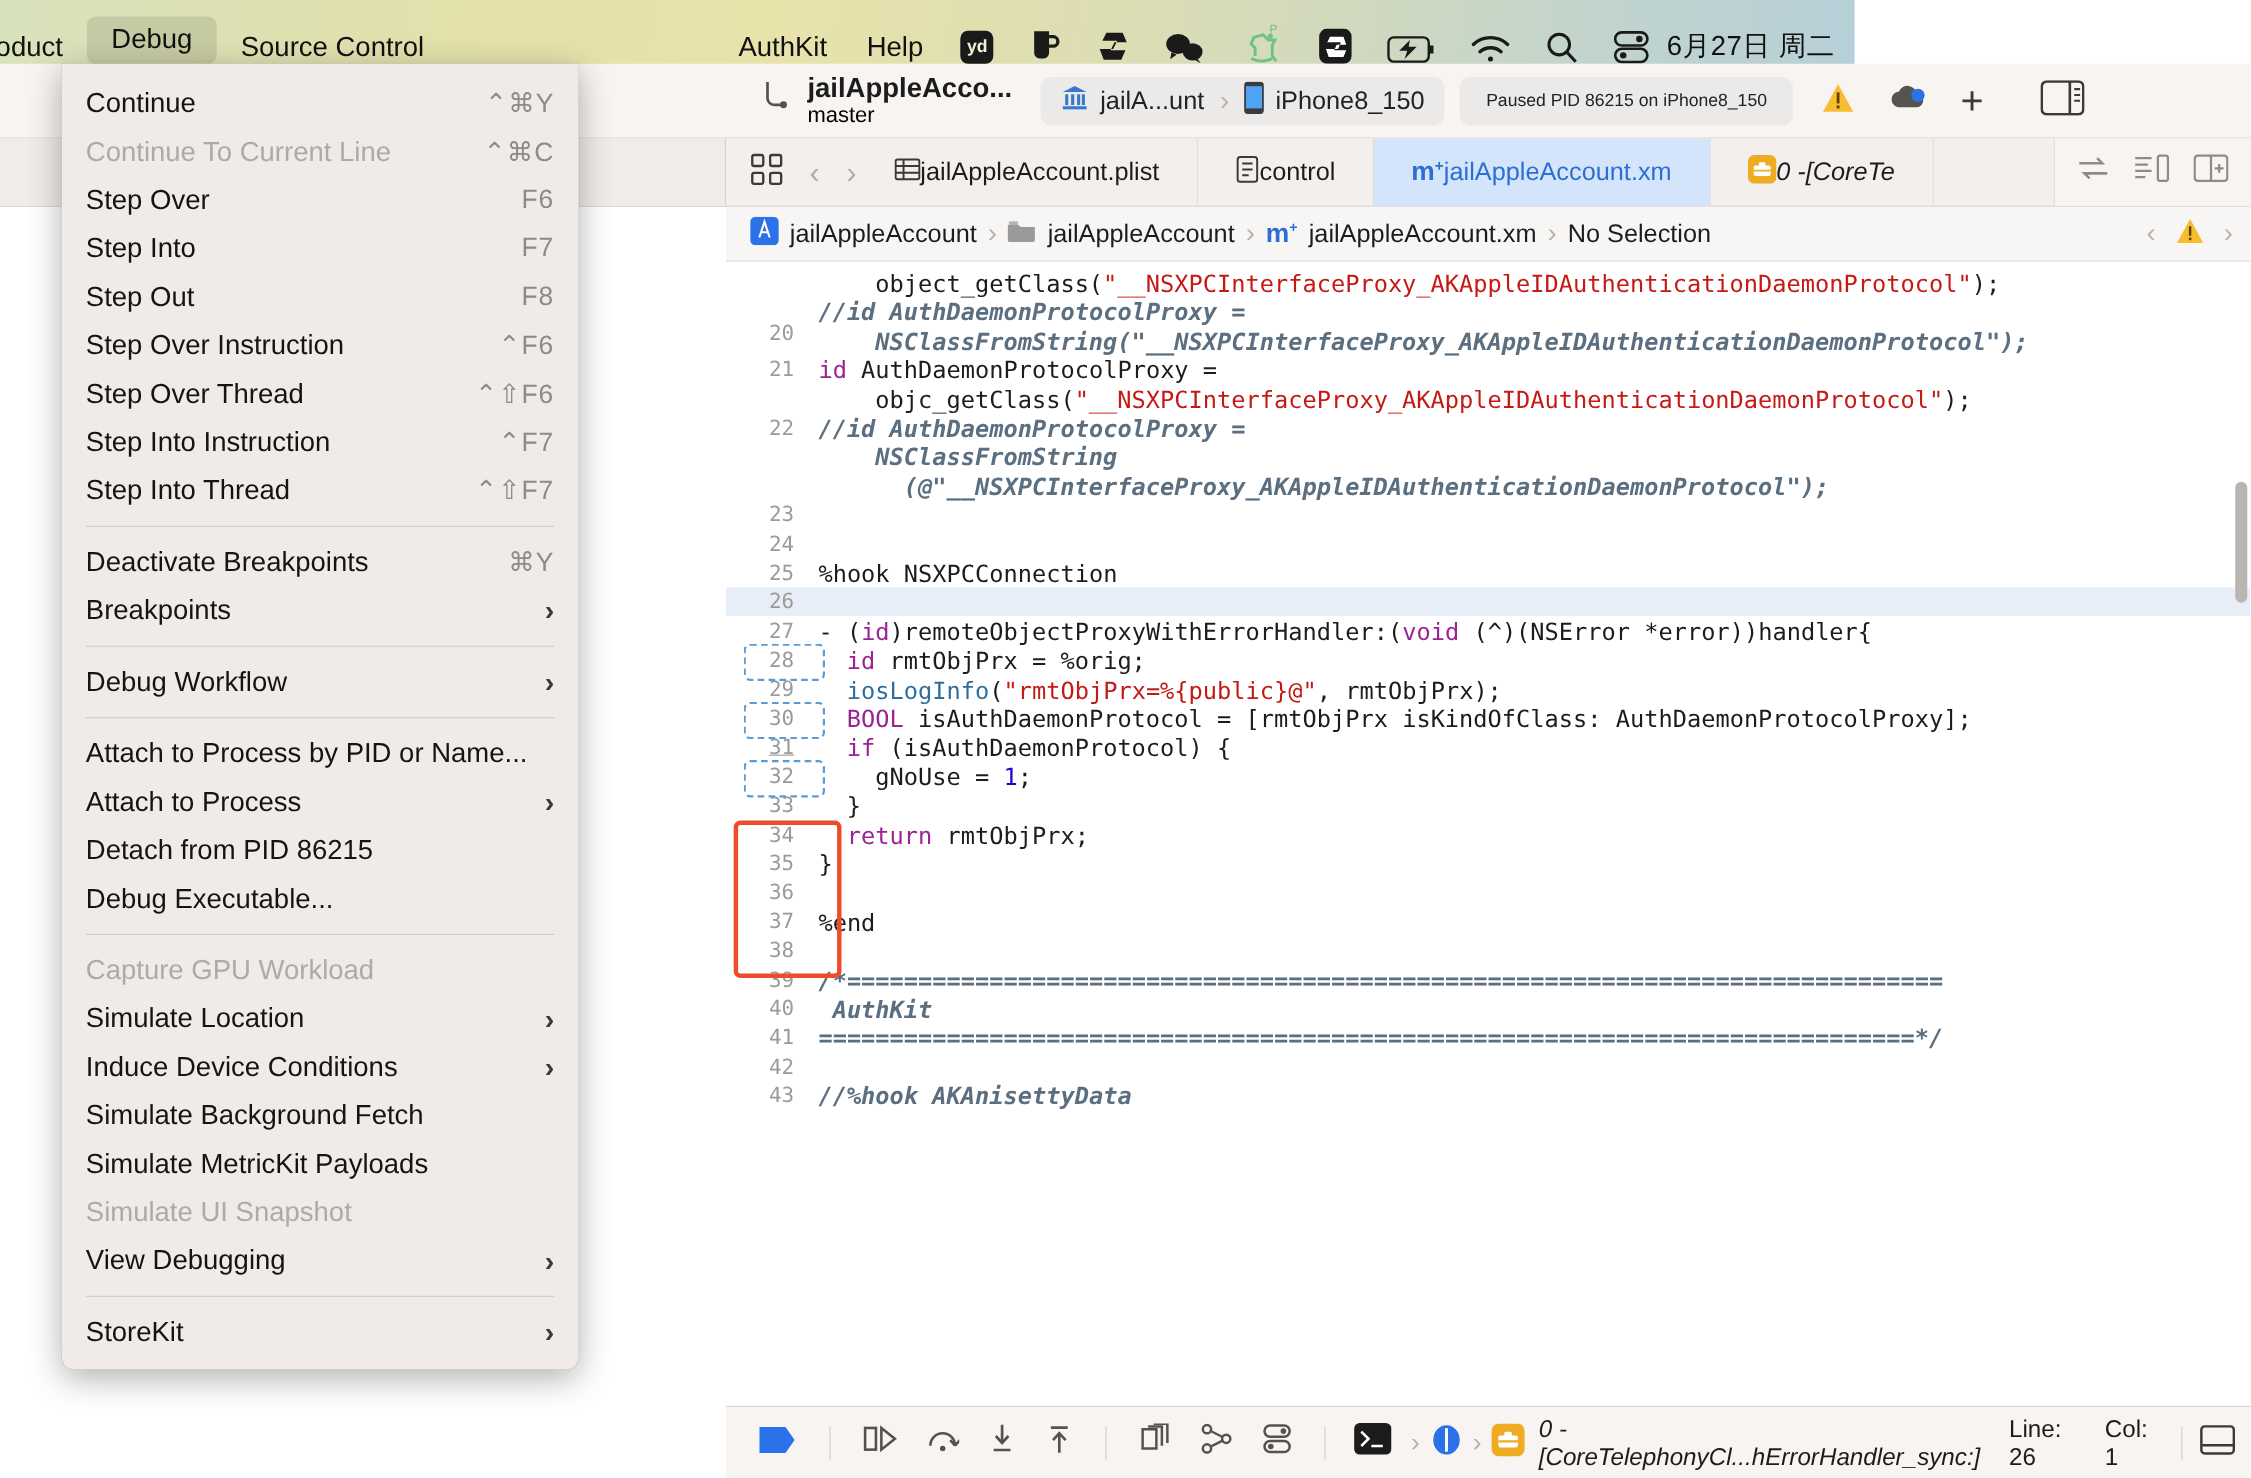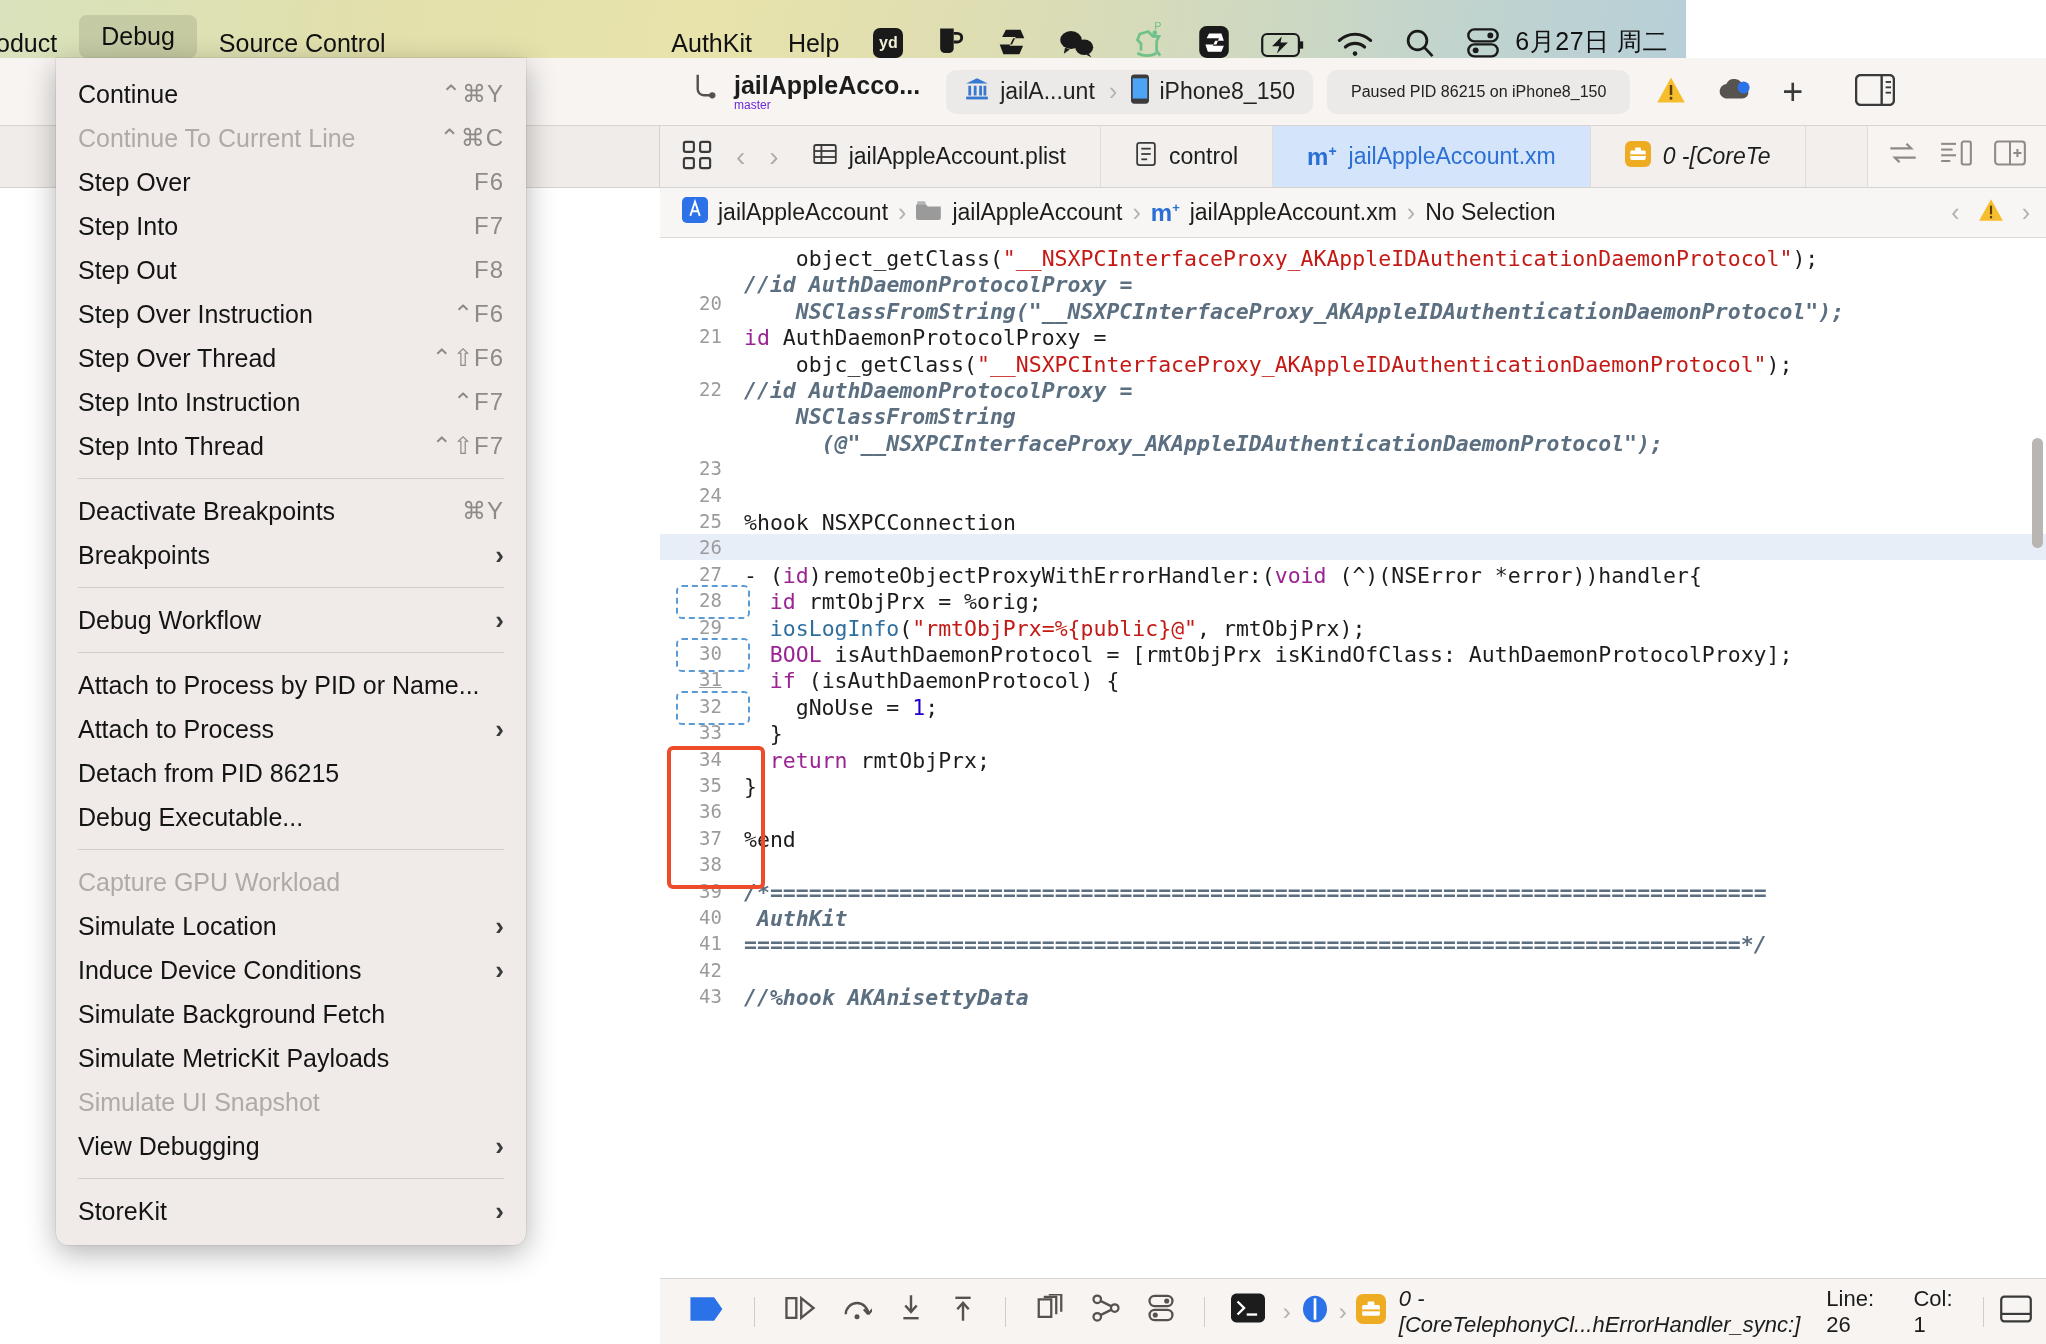--- a/index.html
+++ b/index.html
@@ -48,21 +48,21 @@
     position:absolute; top:0; left:0; width:2046px; height:68px;
     background:#f7f4f2;
     border-bottom:1px solid #d8d4d2;
     display:flex; align-items:center;
   }
   #toolbar .tb-left { width:660px; display:flex; align-items:center; }
   .scheme-block { display:flex; align-items:center; margin-left:30px; }
   .branch-ic { font-size:26px; color:#555; margin-right:14px; }
   .scheme-names { display:flex; flex-direction:column; line-height:1.12; }
   .scheme-name { font-size:25px; font-weight:bold; color:#1c1c1c; }
-  .scheme-branch { font-size:12px; color:#6d28d9; }
+  .scheme-branch { font-size:20px; color:#000000; }
 
   .run-dest {
     display:flex; align-items:center; gap:10px;
     background:#eceae8; border-radius:10px;
     height:44px; padding:0 18px; margin-left:26px;
     font-size:23px; color:#222;
   }
   .run-dest .sep { color:#b8b4b2; font-size:26px; padding:0 4px;}
   .activity {
     background:#eceae8; border-radius:10px; height:44px;
@@ -77,21 +77,21 @@
     background:#f2efed; border-bottom:1px solid #d6d2d0;
     display:flex; align-items:stretch;
   }
   #tabbar .navleft {
     width:660px; display:flex; align-items:center; gap:26px;
     padding-left:34px; background:#efecea; border-right:1px solid #d6d2d0;
   }
   .ed-nav { display:flex; align-items:center; gap:24px; padding-left:22px; }
   .nav-arrow { font-size:28px; color:#b0aca9; }
   .tab {
-    display:flex; align-items:center; gap:12px;
+    display:flex; align-items:center; 
     padding:0 34px; font-size:23px; color:#1c1c1c;
     border-right:1px solid #e0dcda; white-space:nowrap;
   }
   .tab.active { background:#d4e4fb; color:#1b60c4; }
   .tab.active .tabname { color:#2a6fd4; }
   .tabs-wrap { display:flex; flex:1; align-items:stretch; overflow:hidden;}
   .tab-right-icons {
     display:flex;align-items:center;gap:22px;padding:0 20px;
     background:#f7f4f2; border-left:1px solid #e0dcda; color:#8e8a88; font-size:26px;
   }

